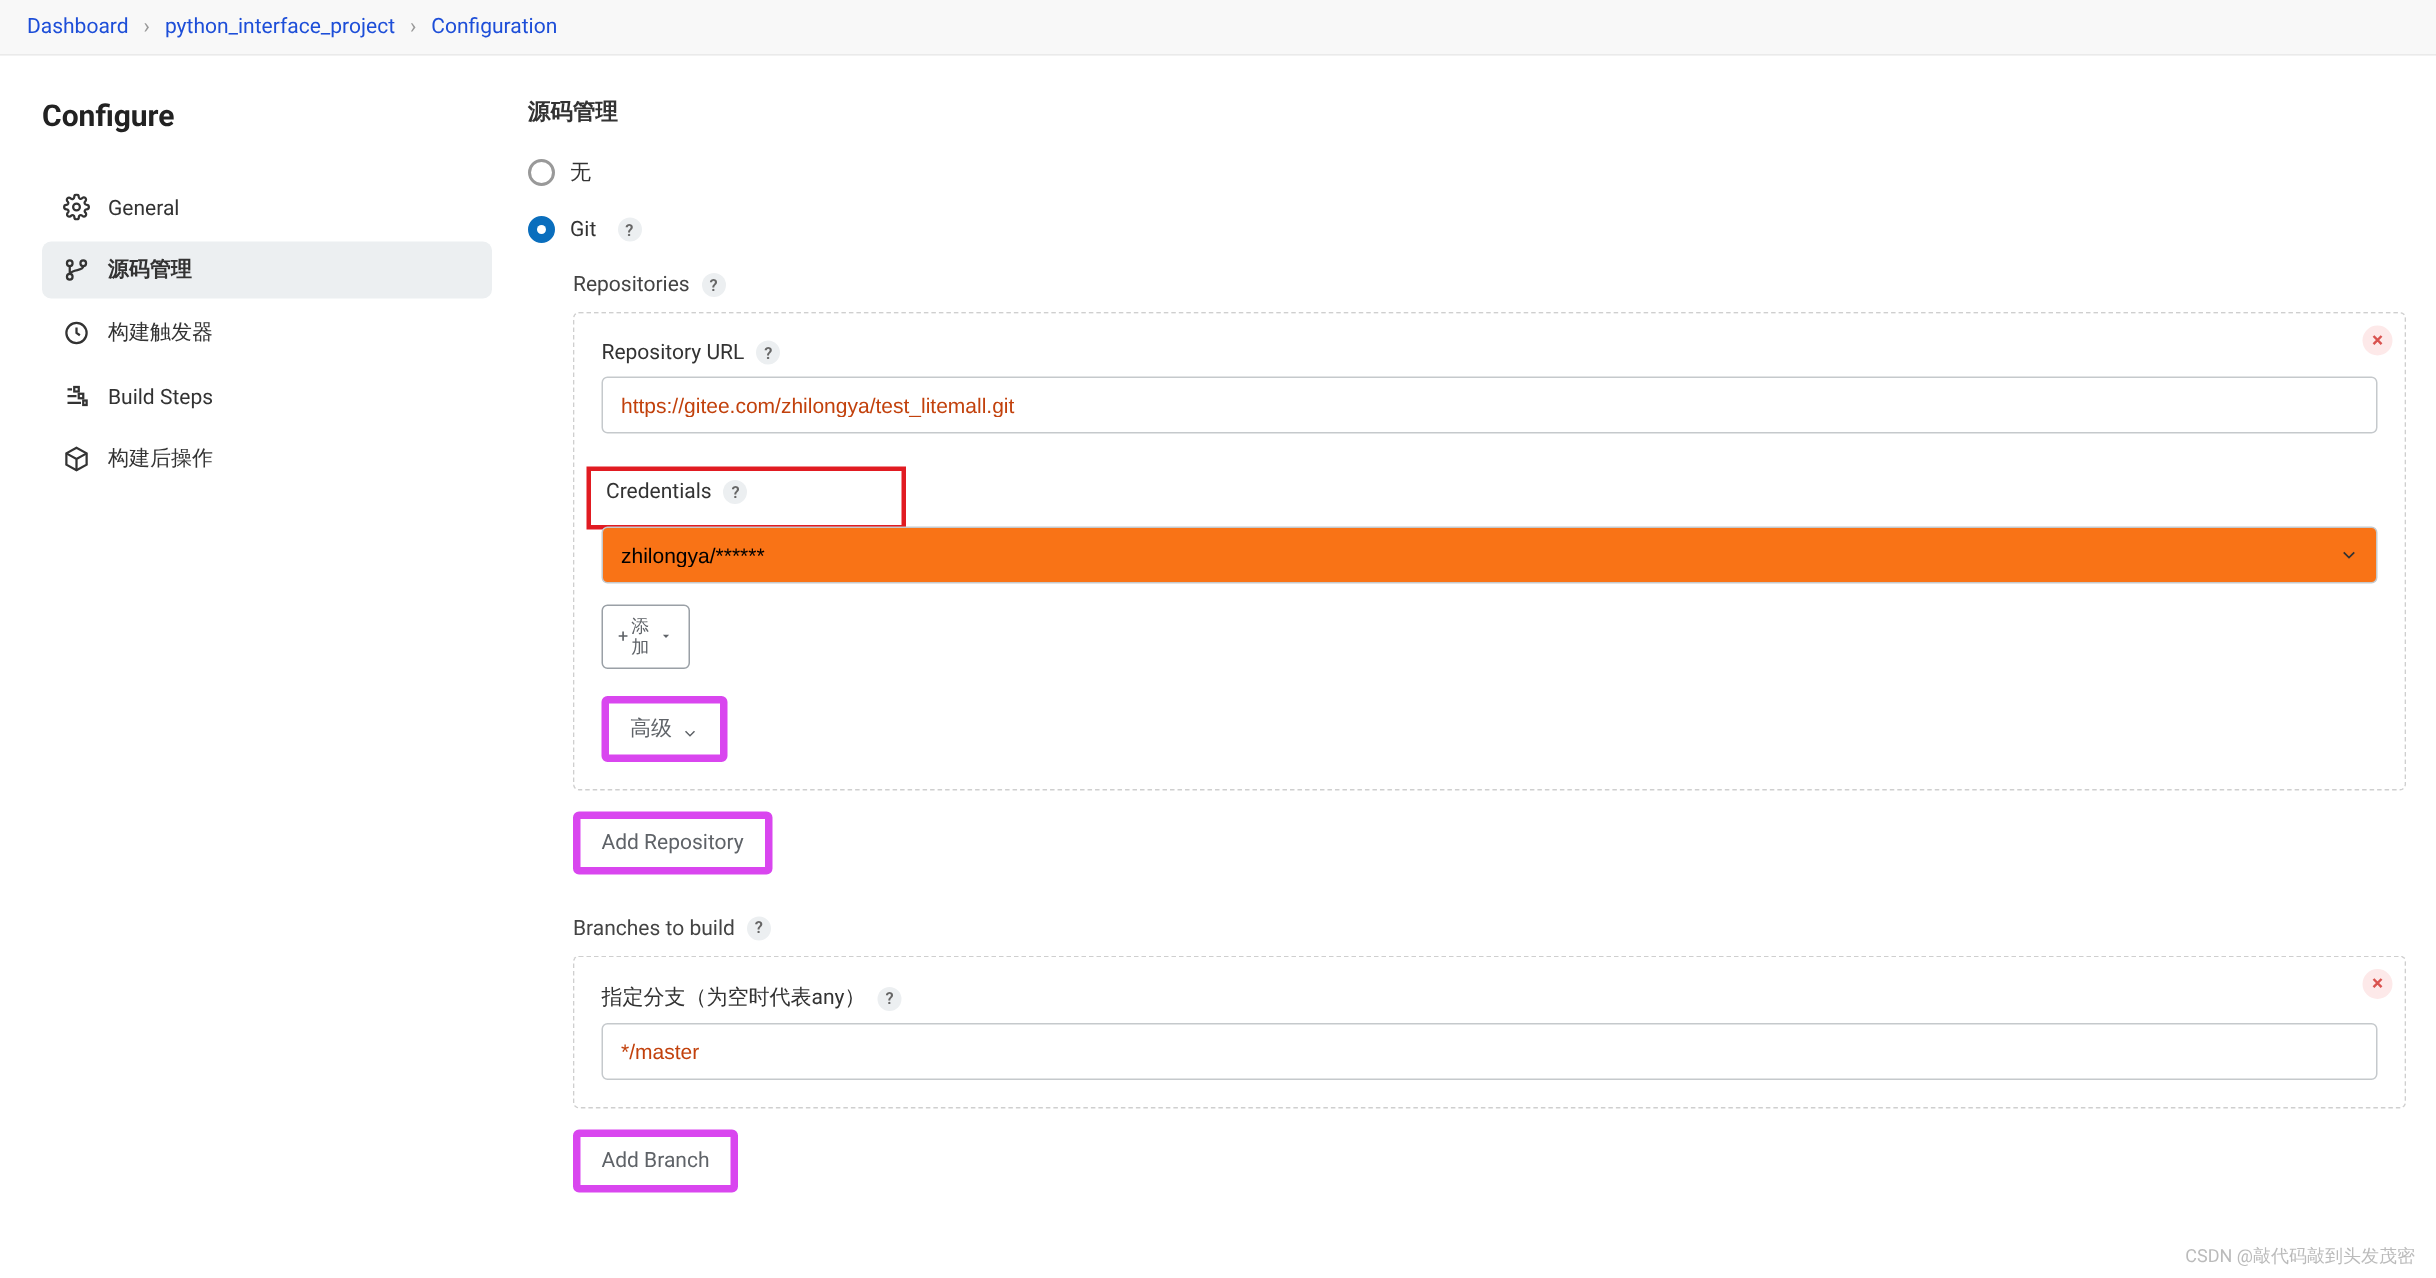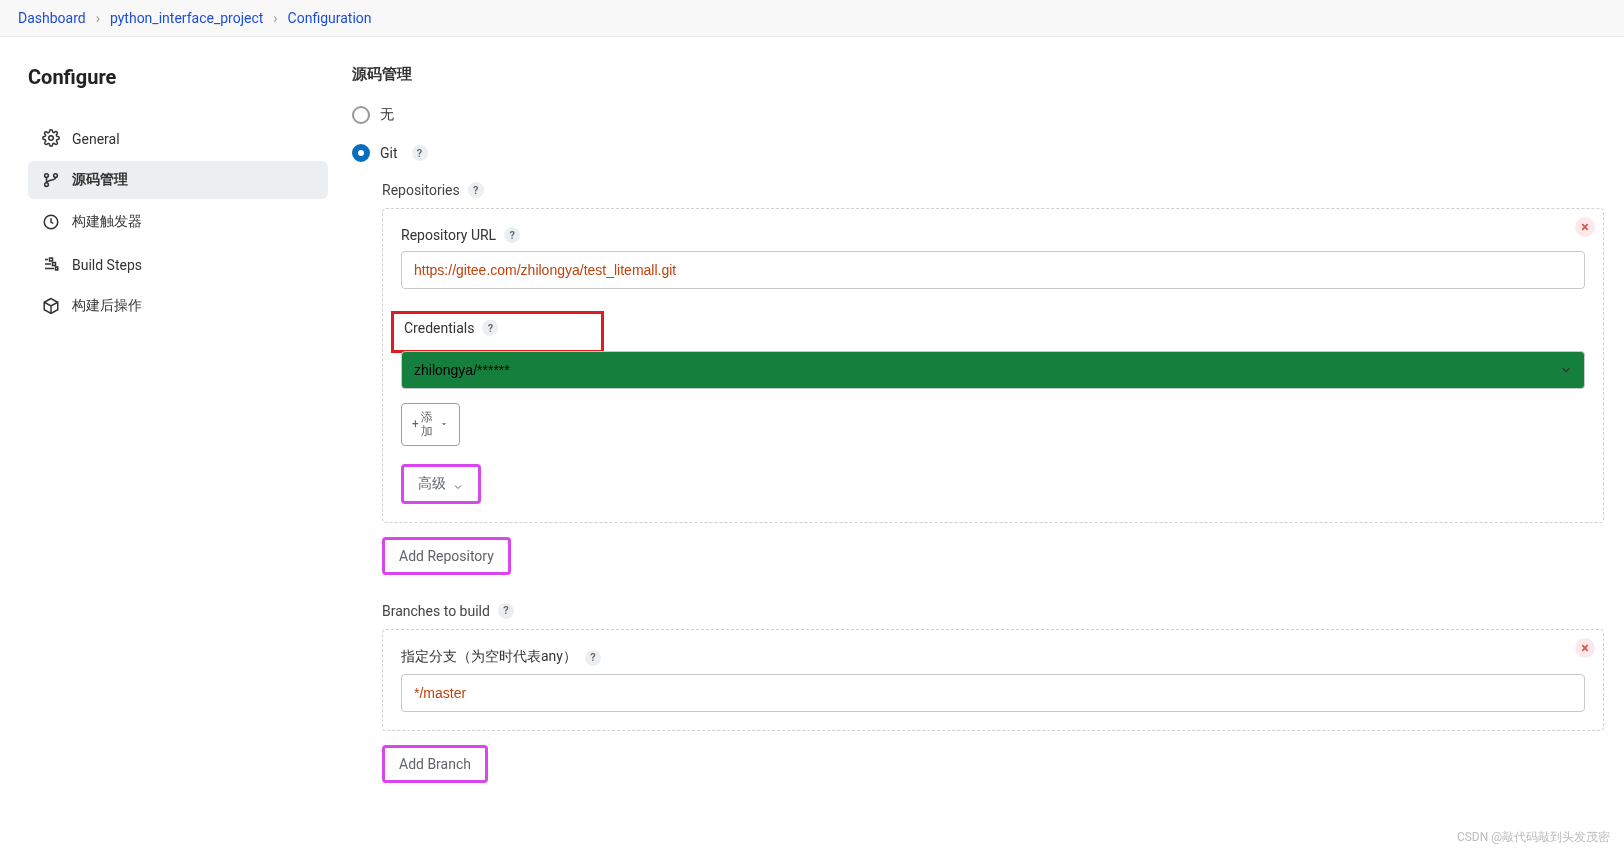--- a/index.html
+++ b/index.html
@@ -128,21 +128,21 @@
       display:inline-block;
       width: 213px;
     }
     .select-wrapper { position: relative; width: 100%; margin-top:-2px;}
     .select-input {
       width: 100%;
       padding: 10px 12px;
       border: 1px solid #c5c9cc;
       border-radius: 4px;
       font-size: 14px;
-      background: #15803d;
+      background: #f97316;
       appearance: none;
       cursor:pointer;
     }
     .select-caret {
       position: absolute;
       right: 12px; top: 50%;
       transform: translateY(-50%);
       pointer-events:none;
     }
     .add-dropdown {
@@ -155,21 +155,21 @@
       cursor:pointer;
       color:#5f6368;
       margin-top: 14px;
       font-size: 12px;
       line-height: 1.2;
     }
     .add-dropdown .plus { color:#5f6368; font-size:12px; }
     .add-dropdown .label-stack { display:flex; flex-direction:column; align-items:center; }
     .btn-outline {
       display:inline-flex;
-      border:3px solid #d946ef;
+      border:5px solid #d946ef;
       border-radius:4px;
       padding: 8px 14px;
       align-items:flex-end;
       gap:6px;
       color:#5f6368;
       background:#fff;
       cursor:pointer;
       font-size: 14px;
     }
     .add-section-btn {

